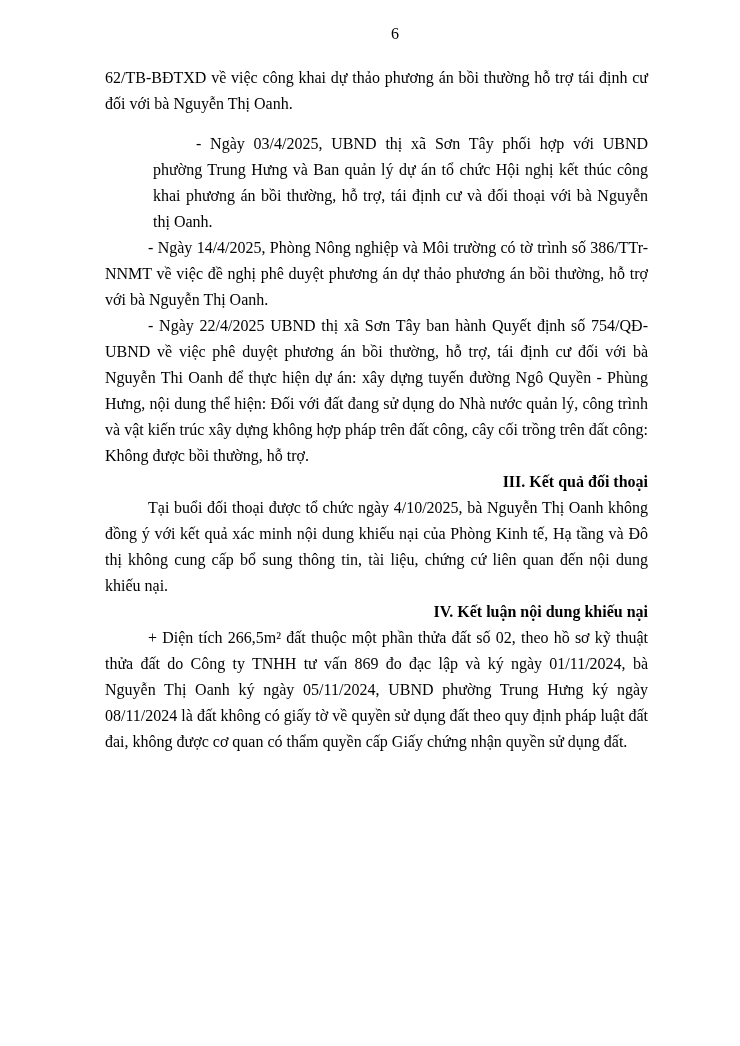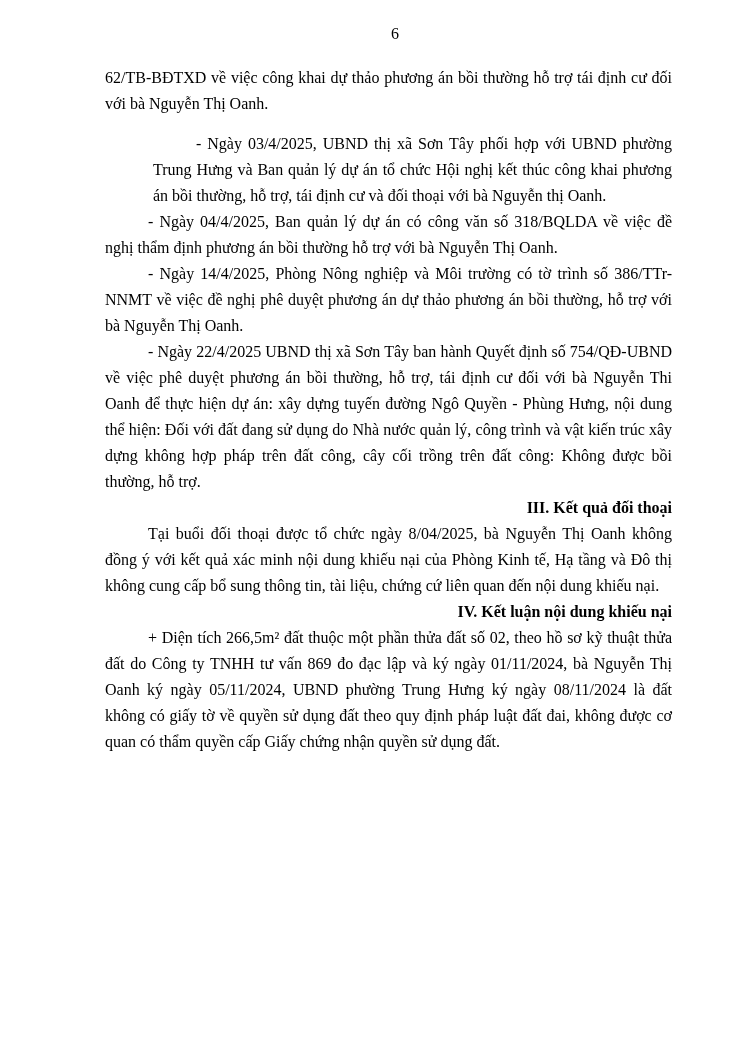--- a/index.html
+++ b/index.html
@@ -22,21 +22,21 @@
   .page-number {
     padding-top: 21px;
     text-align: center;
     
     padding-left: 50px;
     font-size: 16px;
   }
   .content {
     margin-top: 18px;
     padding-left: 105px;
-    padding-right: 68px;
+    padding-right: 92px;
   }
   p.para {
     margin: 0;
     text-align: justify;
     text-indent: 43px;
   }
   p.para.no-indent {
     text-indent: 0;
   }
   p.para.gap-before {
@@ -56,29 +56,28 @@
 <div class="page">
 
   <div class="page-number">6</div>
 
   <div class="content">
 
     <p class="para no-indent">62/TB-BĐTXD về việc công khai dự thảo phương án bồi thường hỗ trợ tái định cư đối với bà Nguyễn Thị Oanh.</p>
 
     <p class="para gap-before">- Ngày 03/4/2025, UBND thị xã Sơn Tây phối hợp với UBND phường Trung Hưng và Ban quản lý dự án tổ chức Hội nghị kết thúc công khai phương án bồi thường, hỗ trợ, tái định cư và đối thoại với bà Nguyễn thị Oanh.</p>
 
-    <p class="para">- Ngày 04/4/2025, Ban quản lý dự án có công văn số 318/BQLDA về việc đề nghị thẩm định phương án bồi thường hỗ trợ với bà Nguyễn Thị Oanh.</p>
 
     <p class="para">- Ngày 14/4/2025, Phòng Nông nghiệp và Môi trường có tờ trình số 386/TTr- NNMT về việc đề nghị phê duyệt phương án dự thảo phương án bồi thường, hỗ trợ với bà Nguyễn Thị Oanh.</p>
 
     <p class="para">- Ngày 22/4/2025 UBND thị xã Sơn Tây ban hành Quyết định số 754/QĐ-UBND về việc phê duyệt phương án bồi thường, hỗ trợ, tái định cư đối với bà Nguyễn Thi Oanh để thực hiện dự án: xây dựng tuyến đường Ngô Quyền - Phùng Hưng, nội dung thể hiện: Đối với đất đang sử dụng do Nhà nước quản lý, công trình và vật kiến trúc xây dựng không hợp pháp trên đất công, cây cối trồng trên đất công: Không được bồi thường, hỗ trợ.</p>
 
     <p class="heading">III. Kết quả đối thoại</p>
 
-    <p class="para">Tại buổi đối thoại được tổ chức ngày 8/04/2025, bà Nguyễn Thị Oanh không đồng ý với kết quả xác minh nội dung khiếu nại của Phòng Kinh tế, Hạ tầng và Đô thị không cung cấp bổ sung thông tin, tài liệu, chứng cứ liên quan đến nội dung khiếu nại.</p>
+    <p class="para">Tại buổi đối thoại được tổ chức ngày 4/10/2025, bà Nguyễn Thị Oanh không đồng ý với kết quả xác minh nội dung khiếu nại của Phòng Kinh tế, Hạ tầng và Đô thị không cung cấp bổ sung thông tin, tài liệu, chứng cứ liên quan đến nội dung khiếu nại.</p>
 
     <p class="heading">IV. Kết luận nội dung khiếu nại</p>
 
 
     <p class="para">+ Diện tích 266,5m² đất thuộc một phần thửa đất số 02, theo hồ sơ kỹ thuật thửa đất do Công ty TNHH tư vấn 869 đo đạc lập và ký ngày 01/11/2024, bà Nguyễn Thị Oanh ký ngày 05/11/2024, UBND phường Trung Hưng ký ngày 08/11/2024 là đất không có giấy tờ về quyền sử dụng đất theo quy định pháp luật đất đai, không được cơ quan có thẩm quyền cấp Giấy chứng nhận quyền sử dụng đất.</p>
 
 
   </div>
 </div>
 

